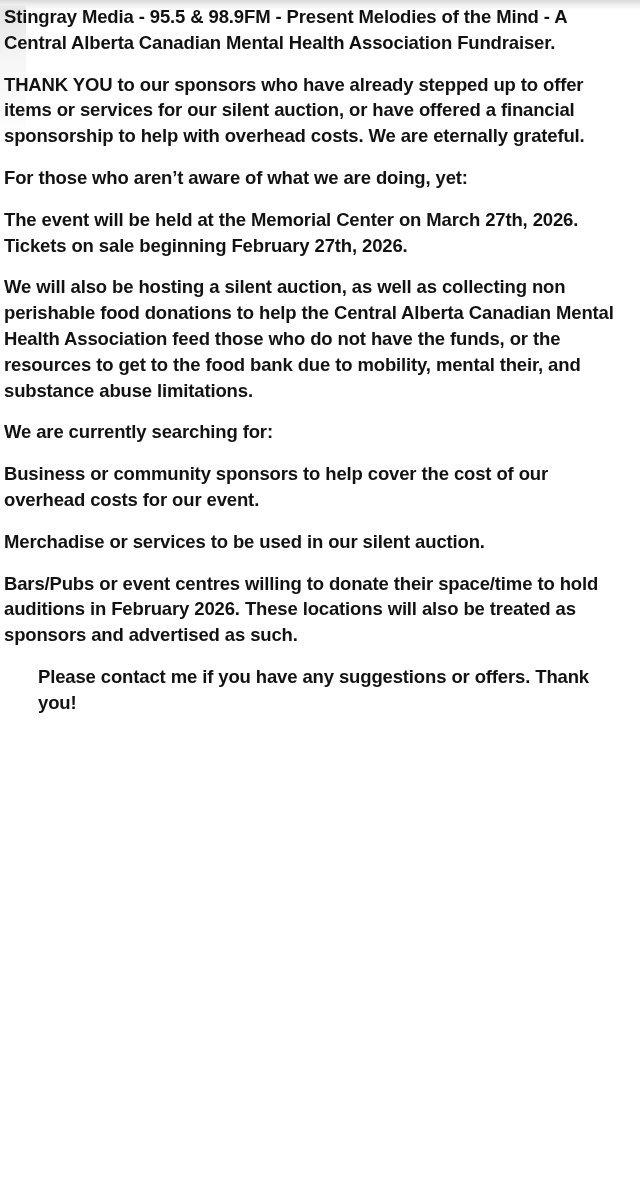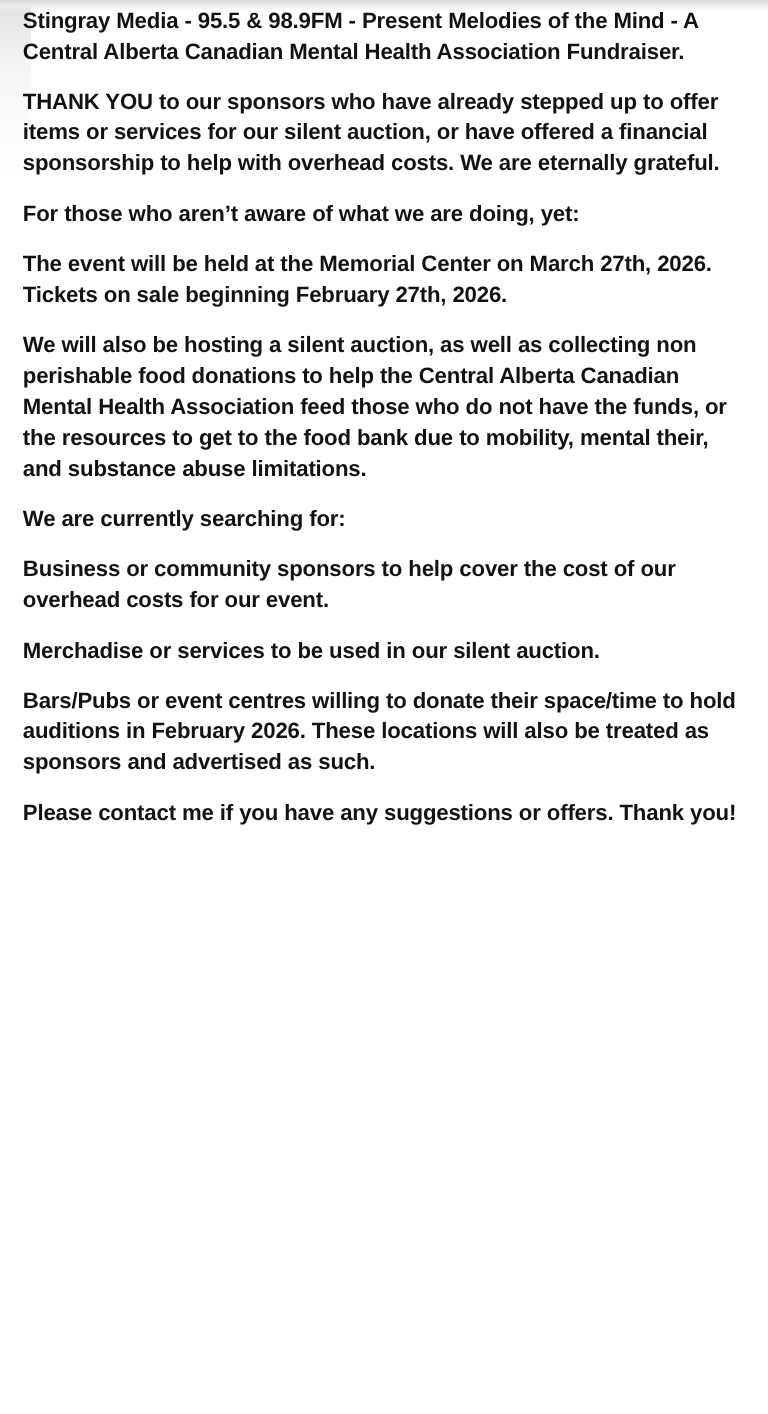--- a/index.html
+++ b/index.html
@@ -32,37 +32,38 @@
     width: 26px;
     height: 150px;
     background: linear-gradient(to bottom, #e2e2e2 0%, #f6f6f6 40%, rgba(255,255,255,0) 100%);
     pointer-events: none;
     z-index: 1;
   }
 
   .post {
     position: relative;
     z-index: 3;
-    padding: 4px 17px 0 19px;
+    padding: 4px 17px 0 4px;
     box-sizing: border-box;
     width: 640px;
   }
 
   .para {
     margin: 0 0 16px 0;
     font-size: 18.5px;
     line-height: 25.8px;
     font-weight: bold;
     color: #121212;
     letter-spacing: -0.15px;
     word-spacing: 0.1px;
     text-align: left;
   }
   .para:last-child {
     margin-bottom: 0;
+    margin-left: 34px;
   }
 </style>
 </head>
 <body>
 
 <div class="edge-shade-left"></div>
 <div class="edge-shade-top"></div>
 
 <article class="post">
 

